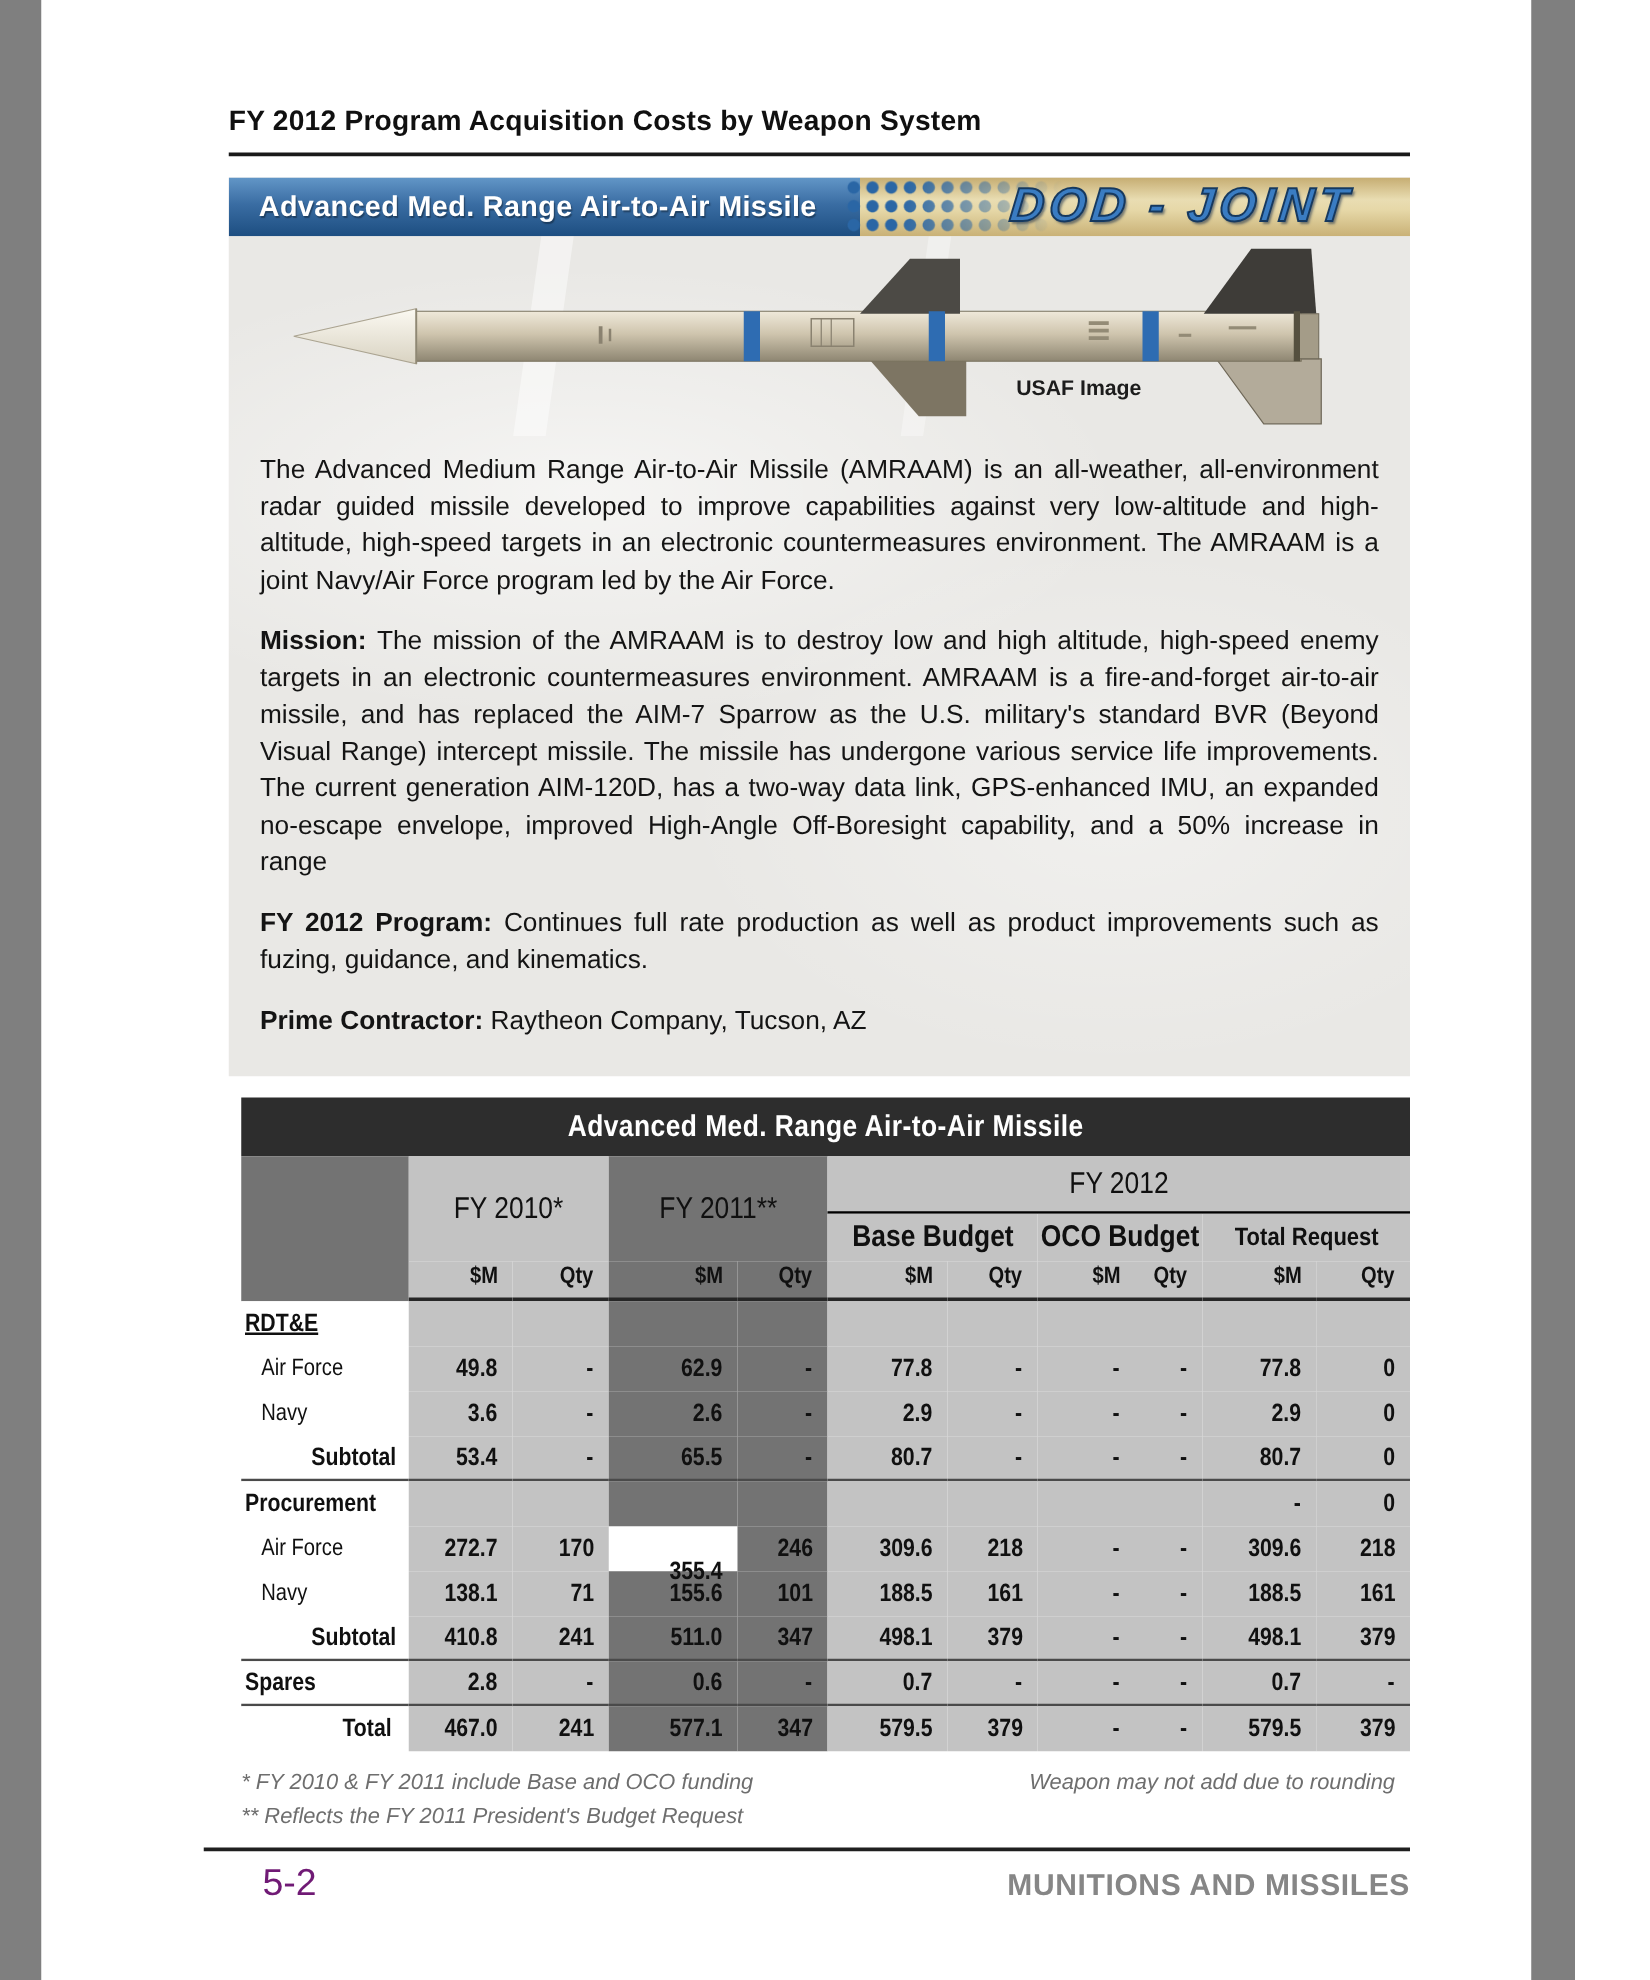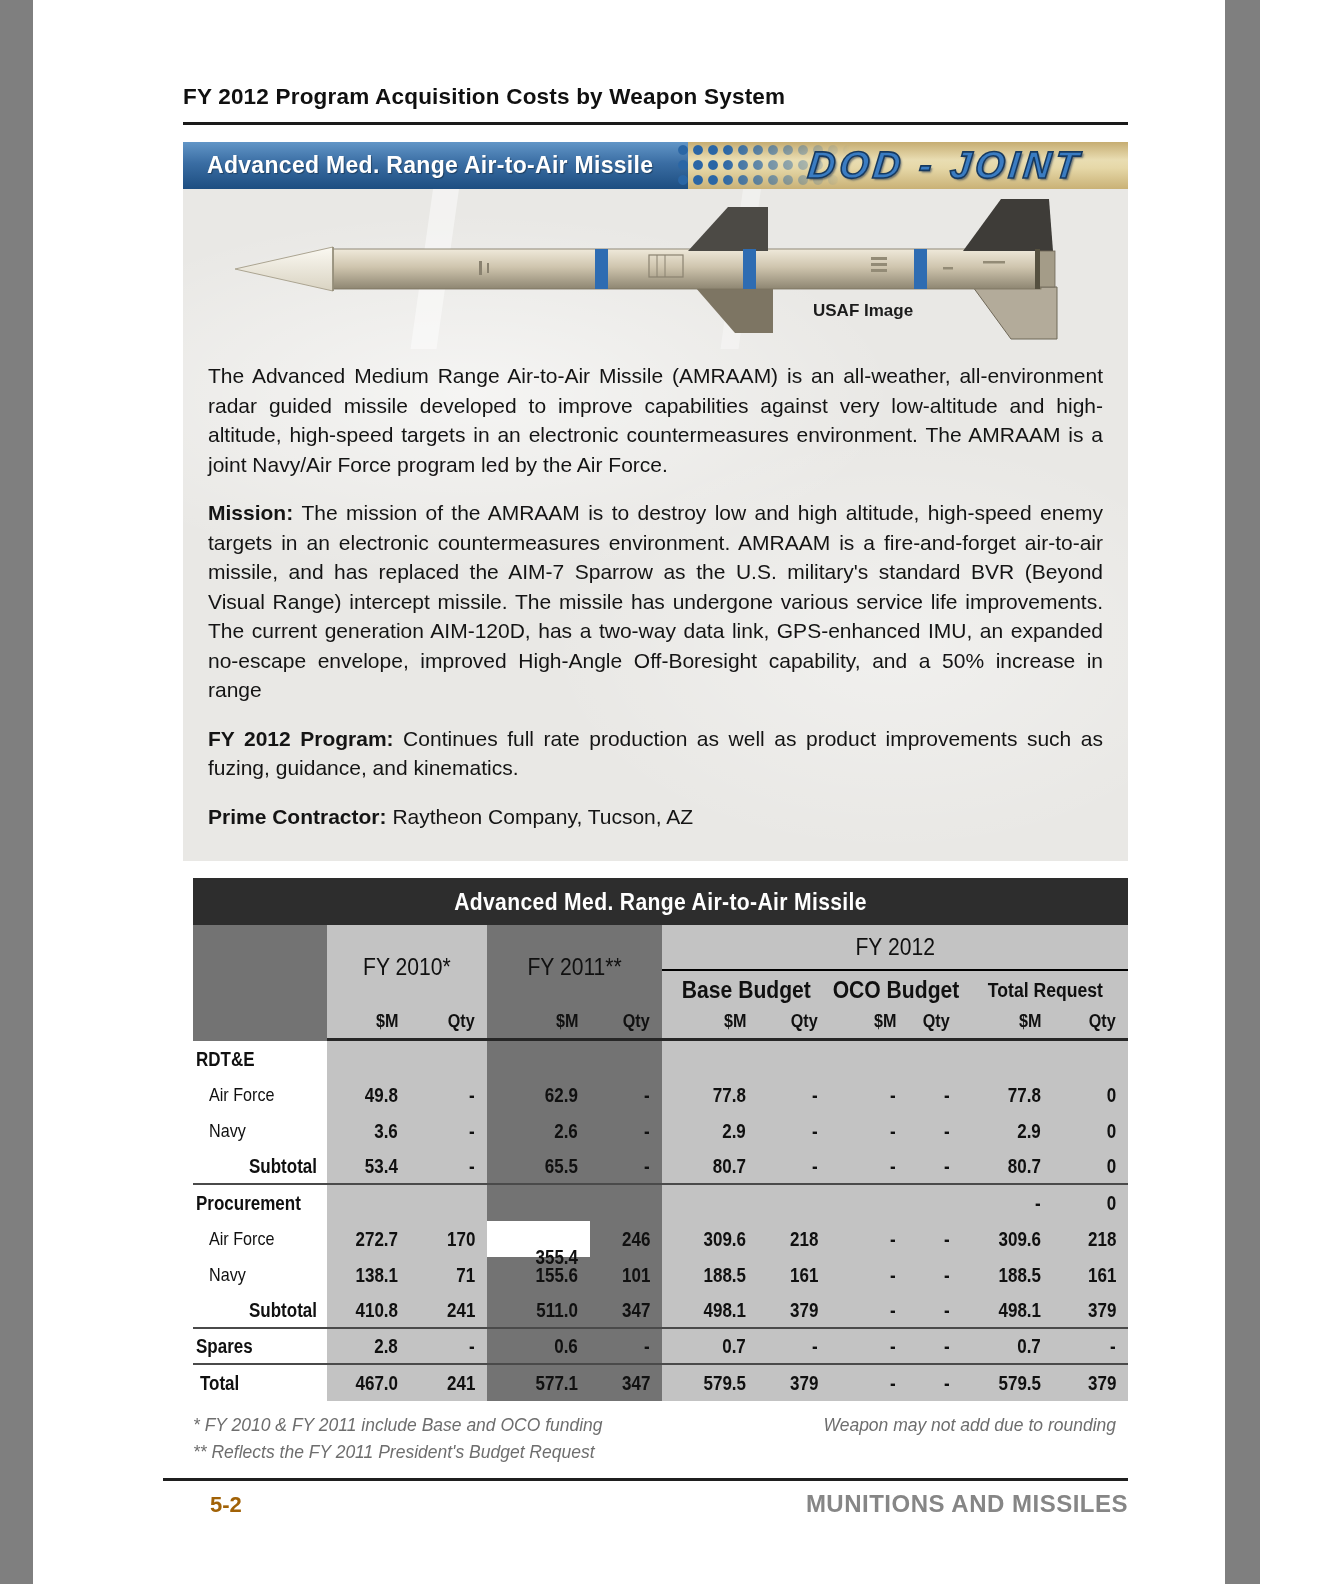--- a/index.html
+++ b/index.html
@@ -67,31 +67,31 @@
   .hb  { border-bottom:3px solid #262626; }
   .u12 { border-bottom:2px solid #000000; }
   .rb  { border-bottom:2.5px solid #4a4a4a; }
   .cell { display:flex; align-items:center; justify-content:flex-end; padding-right:12px; font-weight:600; }
   .cell.bold { font-weight:bold; }
   .lbl { display:flex; align-items:center; background:#ffffff; }
   .lbl.section  { font-weight:bold; padding-left:3px; }
   .lbl.spares   { font-weight:bold; padding-left:3px; }
   .lbl.item     { padding-left:16px; font-size:19px; }
   .lbl.subtotal { font-weight:bold; justify-content:flex-end; padding-right:10px; }
-  .lbl.total    { font-weight:bold; justify-content:flex-start; padding-right:14px; }
+  .lbl.total    { font-weight:bold; justify-content:flex-end; padding-right:14px; }
   .cx   { display:inline-block; transform:scaleX(.85); transform-origin:100% 50%; white-space:nowrap; }
   .cx-l { display:inline-block; transform:scaleX(.85); transform-origin:0 50%;   white-space:nowrap; }
   .cx-c { display:inline-block; transform:scaleX(.88); transform-origin:50% 50%; white-space:nowrap; }
 
   
   .notes { margin-top:11px; font-style:italic; color:#6e6e6e; font-size:17.5px; }
   .notes-row { display:flex; justify-content:space-between; padding:0 12px 0 10px; line-height:27px; }
   .footer-rule { height:3px; background:#1f1f1f; border:none; margin:12px 0 0 -20px; width:965px; }
   .footer-row { display:flex; justify-content:space-between; align-items:baseline; margin-top:9px; }
-  .footer-left  { font-size:22px; font-weight:bold; color:#a16207; padding-left:27px; }
+  .footer-left  { font-size:30px; font-weight:normal; color:#701a75; padding-left:27px; }
   .footer-right { font-size:24px; font-weight:bold; color:#868686; letter-spacing:.5px; }
 </style>
 </head>
 <body>
 
 <div class="page">
   <div class="stripe left"></div>
   <div class="stripe right"></div>
 
   <div class="content">
@@ -225,21 +225,21 @@
           </div>
           <div class="h-unit hb bg-g" style="grid-area: 3 / 9;">
             <span class="cx">Qty</span>
           </div>
           <div class="h-unit hb bg-g" style="grid-area: 3 / 10;">
             <span class="cx">$M</span>
           </div>
           <div class="h-unit hb bg-g" style="grid-area: 3 / 11;">
             <span class="cx">Qty</span>
           </div>
-          <div class="lbl section" style="grid-area: 4 / 1;">
+          <div class="lbl section" style="grid-area: 4 / 1; text-decoration: underline;">
             <span class="cx-l">RDT&amp;E</span>
           </div>
           <div class="cell bg-g bold" style="grid-area: 4 / 2;">
             <span class="cx"></span>
           </div>
           <div class="cell bg-g bold" style="grid-area: 4 / 3;">
             <span class="cx"></span>
           </div>
           <div class="cell bg-w bold" style="grid-area: 4 / 4;">
             <span class="cx"></span>

